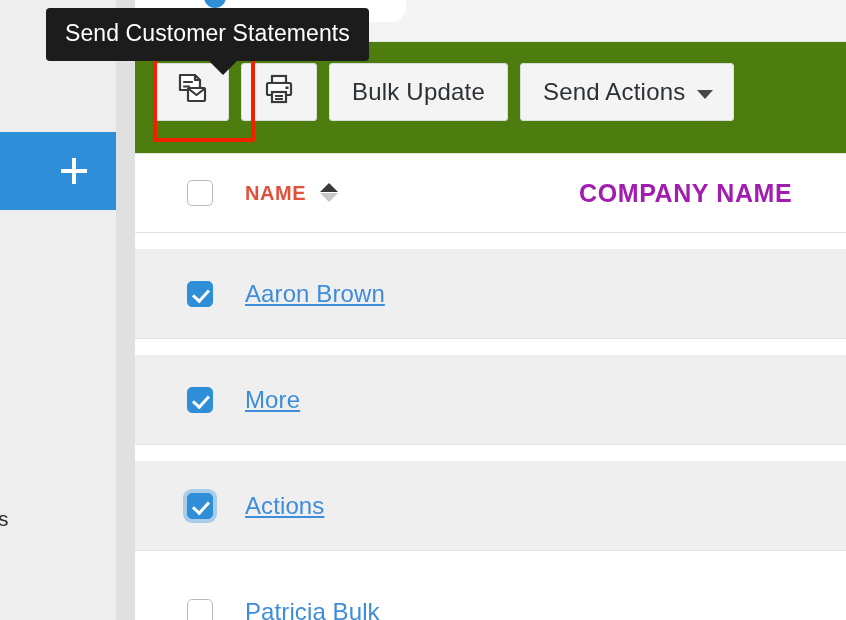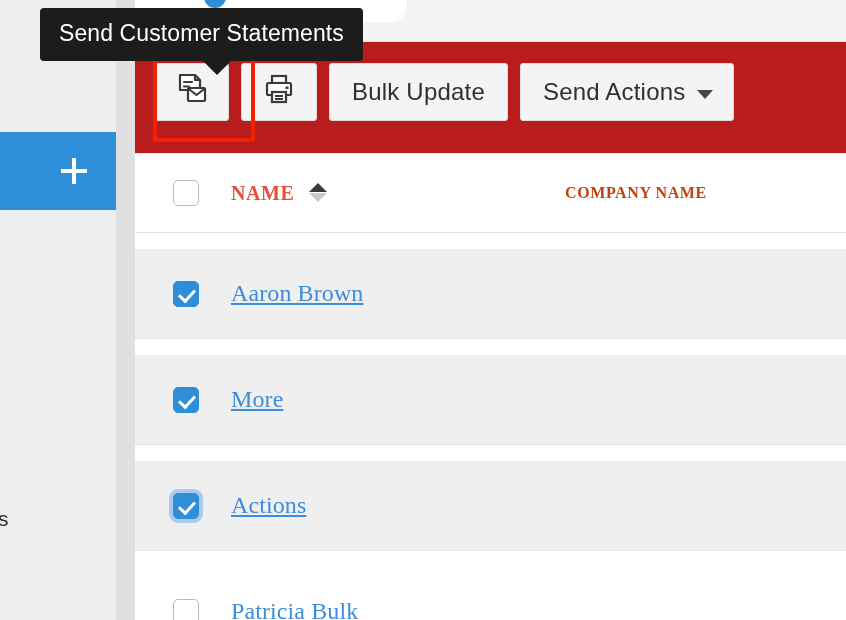--- a/index.html
+++ b/index.html
@@ -67,21 +67,21 @@
 
   .sidebar-partial-text {
     position: absolute; left: -14px; top: 507px;
     font-size: 21px; color: #2c2c2c; letter-spacing: .2px;
     white-space: nowrap;
   }
 
   
   .toolbar {
     position: absolute; left: 135px; top: 42px; right: 0; height: 112px;
-    background: #b91c1c;
+    background: #4d7c0f;
     padding-left: 35px;
   }
   .tb-row {
     position: absolute; left: 18px; top: 21px;
     display: flex; align-items: flex-start; gap: 12px;
   }
   .tb-btn {
     background: #f4f4f4;
     border: 1px solid #dcdcdc;
     border-radius: 3px;
@@ -112,21 +112,21 @@
     pointer-events: none;
   }
 
   .toolbar-bottom-divider {
     position: absolute; left: 135px; top: 153px; right: 0; height: 1px;
     background: #e6e6e6;
   }
 
   
   .tooltip {
-    position: absolute; left: 40px; top: 8px;
+    position: absolute; left: 46px; top: 8px;
     background: #1c1c1c; color: #ffffff;
     font-size: 23px; letter-spacing: .1px;
     padding: 12px 19px 14px;
     border-radius: 4px;
     white-space: nowrap;
     z-index: 40;
   }
   .tooltip-arrow {
     position: absolute; left: 163px; top: 100%;
     width: 0; height: 0;
@@ -135,22 +135,21 @@
     border-top: 14px solid #1c1c1c;
   }
 
   
   .table { position: absolute; left: 135px; top: 154px; right: 0; bottom: 0; }
   .t-row {
     position: relative;
     display: flex; align-items: center;
     border-bottom: 1px solid #e3e3e3;
     background: #ffffff;
-    padding-left: 38px;
-    font-family: Liberation Serif, serif;
+    padding-left: 52px;
   }
   .t-head { height: 79px; }
   .t-body-row { height: 90px; margin-top: 16px; }
   .t-body-row.selected { background: #efefef; }
 
   .cb-cell { width: 58px; flex: 0 0 58px; display: flex; align-items: center; }
   .checkbox {
     width: 26px; height: 26px; border-radius: 5px;
     border: 1px solid #b9b9b9; background: #ffffff;
     position: relative;
@@ -166,21 +165,21 @@
   }
   .checkbox.focused {
     box-shadow: 0 0 0 4px rgba(110,175,230,.55);
   }
 
   .name-cell { flex: 0 0 334px; display: flex; align-items: center; gap: 14px; }
   .col-head-name {
     color: #e2513a; font-size: 20px; font-weight: bold; letter-spacing: .6px;
   }
   .col-head-company {
-    color: #c2410c; font-size: 16px; font-weight: bold; letter-spacing: .6px; text-align: center;
+    color: #a21caf; font-size: 25px; font-weight: bold; letter-spacing: .6px; text-align: center;
   }
   .sort-indicator { position: relative; width: 18px; height: 20px; }
   .sort-indicator .up, .sort-indicator .down {
     position: absolute; left: 0; width: 0; height: 0;
     border-left: 9px solid transparent;
     border-right: 9px solid transparent;
   }
   .sort-indicator .up   { top: 0;  border-bottom: 9px solid #3b3b3b; }
   .sort-indicator .down { top: 10px; border-top: 9px solid #c9c9c9; }
 

